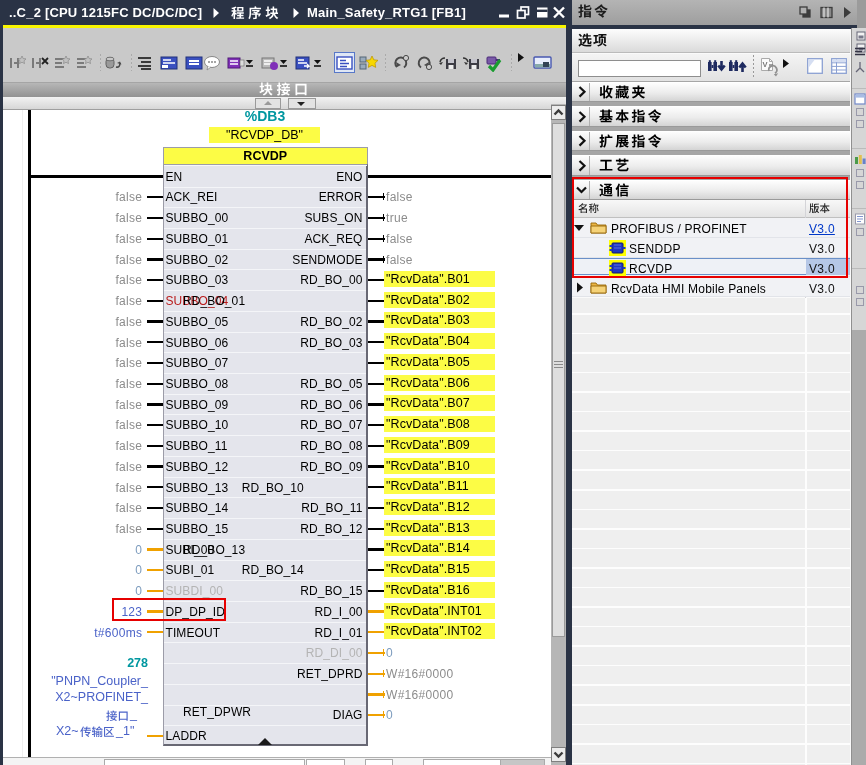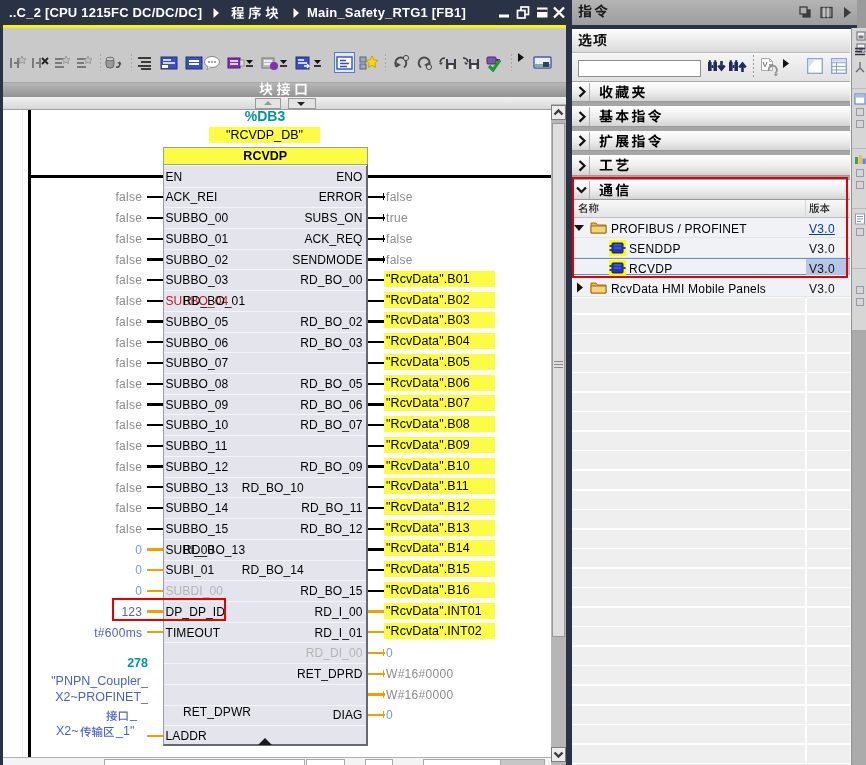--- a/index.html
+++ b/index.html
@@ -327,20 +327,21 @@
 <div class="ybox" style="top:353.9px">"RcvData".B05</div>
 <div class="pin" style="left:183.0px;top:373.9px;width:179.5px;text-align:right;color:#000">RD_BO_05</div>
 <div class="dash" style="left:367.5px;top:382.5px;width:17px;background:#000"></div>
 <div class="ybox" style="top:374.6px">"RcvData".B06</div>
 <div class="pin" style="left:183.0px;top:394.6px;width:179.5px;text-align:right;color:#000">RD_BO_06</div>
 <div class="dash" style="left:367.5px;top:403.2px;width:17px;background:#000"></div>
 <div class="ybox" style="top:395.3px">"RcvData".B07</div>
 <div class="pin" style="left:183.0px;top:415.3px;width:179.5px;text-align:right;color:#000">RD_BO_07</div>
 <div class="dash" style="left:367.5px;top:423.9px;width:17px;background:#000"></div>
 <div class="ybox" style="top:416.0px">"RcvData".B08</div>
+<div class="pin" style="left:183.0px;top:436.1px;width:179.5px;text-align:right;color:#000">RD_BO_08</div>
 <div class="dash" style="left:367.5px;top:444.7px;width:17px;background:#000"></div>
 <div class="ybox" style="top:436.8px">"RcvData".B09</div>
 <div class="pin" style="left:183.0px;top:456.8px;width:179.5px;text-align:right;color:#000">RD_BO_09</div>
 <div class="dash" style="left:367.5px;top:465.4px;width:17px;background:#000"></div>
 <div class="ybox" style="top:457.5px">"RcvData".B10</div>
 <div class="pin" style="left:183.0px;top:477.5px;width:179.5px;text-align:center;color:#000">RD_BO_10</div>
 <div class="dash" style="left:367.5px;top:486.1px;width:17px;background:#000"></div>
 <div class="ybox" style="top:478.2px">"RcvData".B11</div>
 <div class="pin" style="left:183.0px;top:498.2px;width:179.5px;text-align:right;color:#000">RD_BO_11</div>
 <div class="dash" style="left:367.5px;top:506.8px;width:17px;background:#000"></div>

